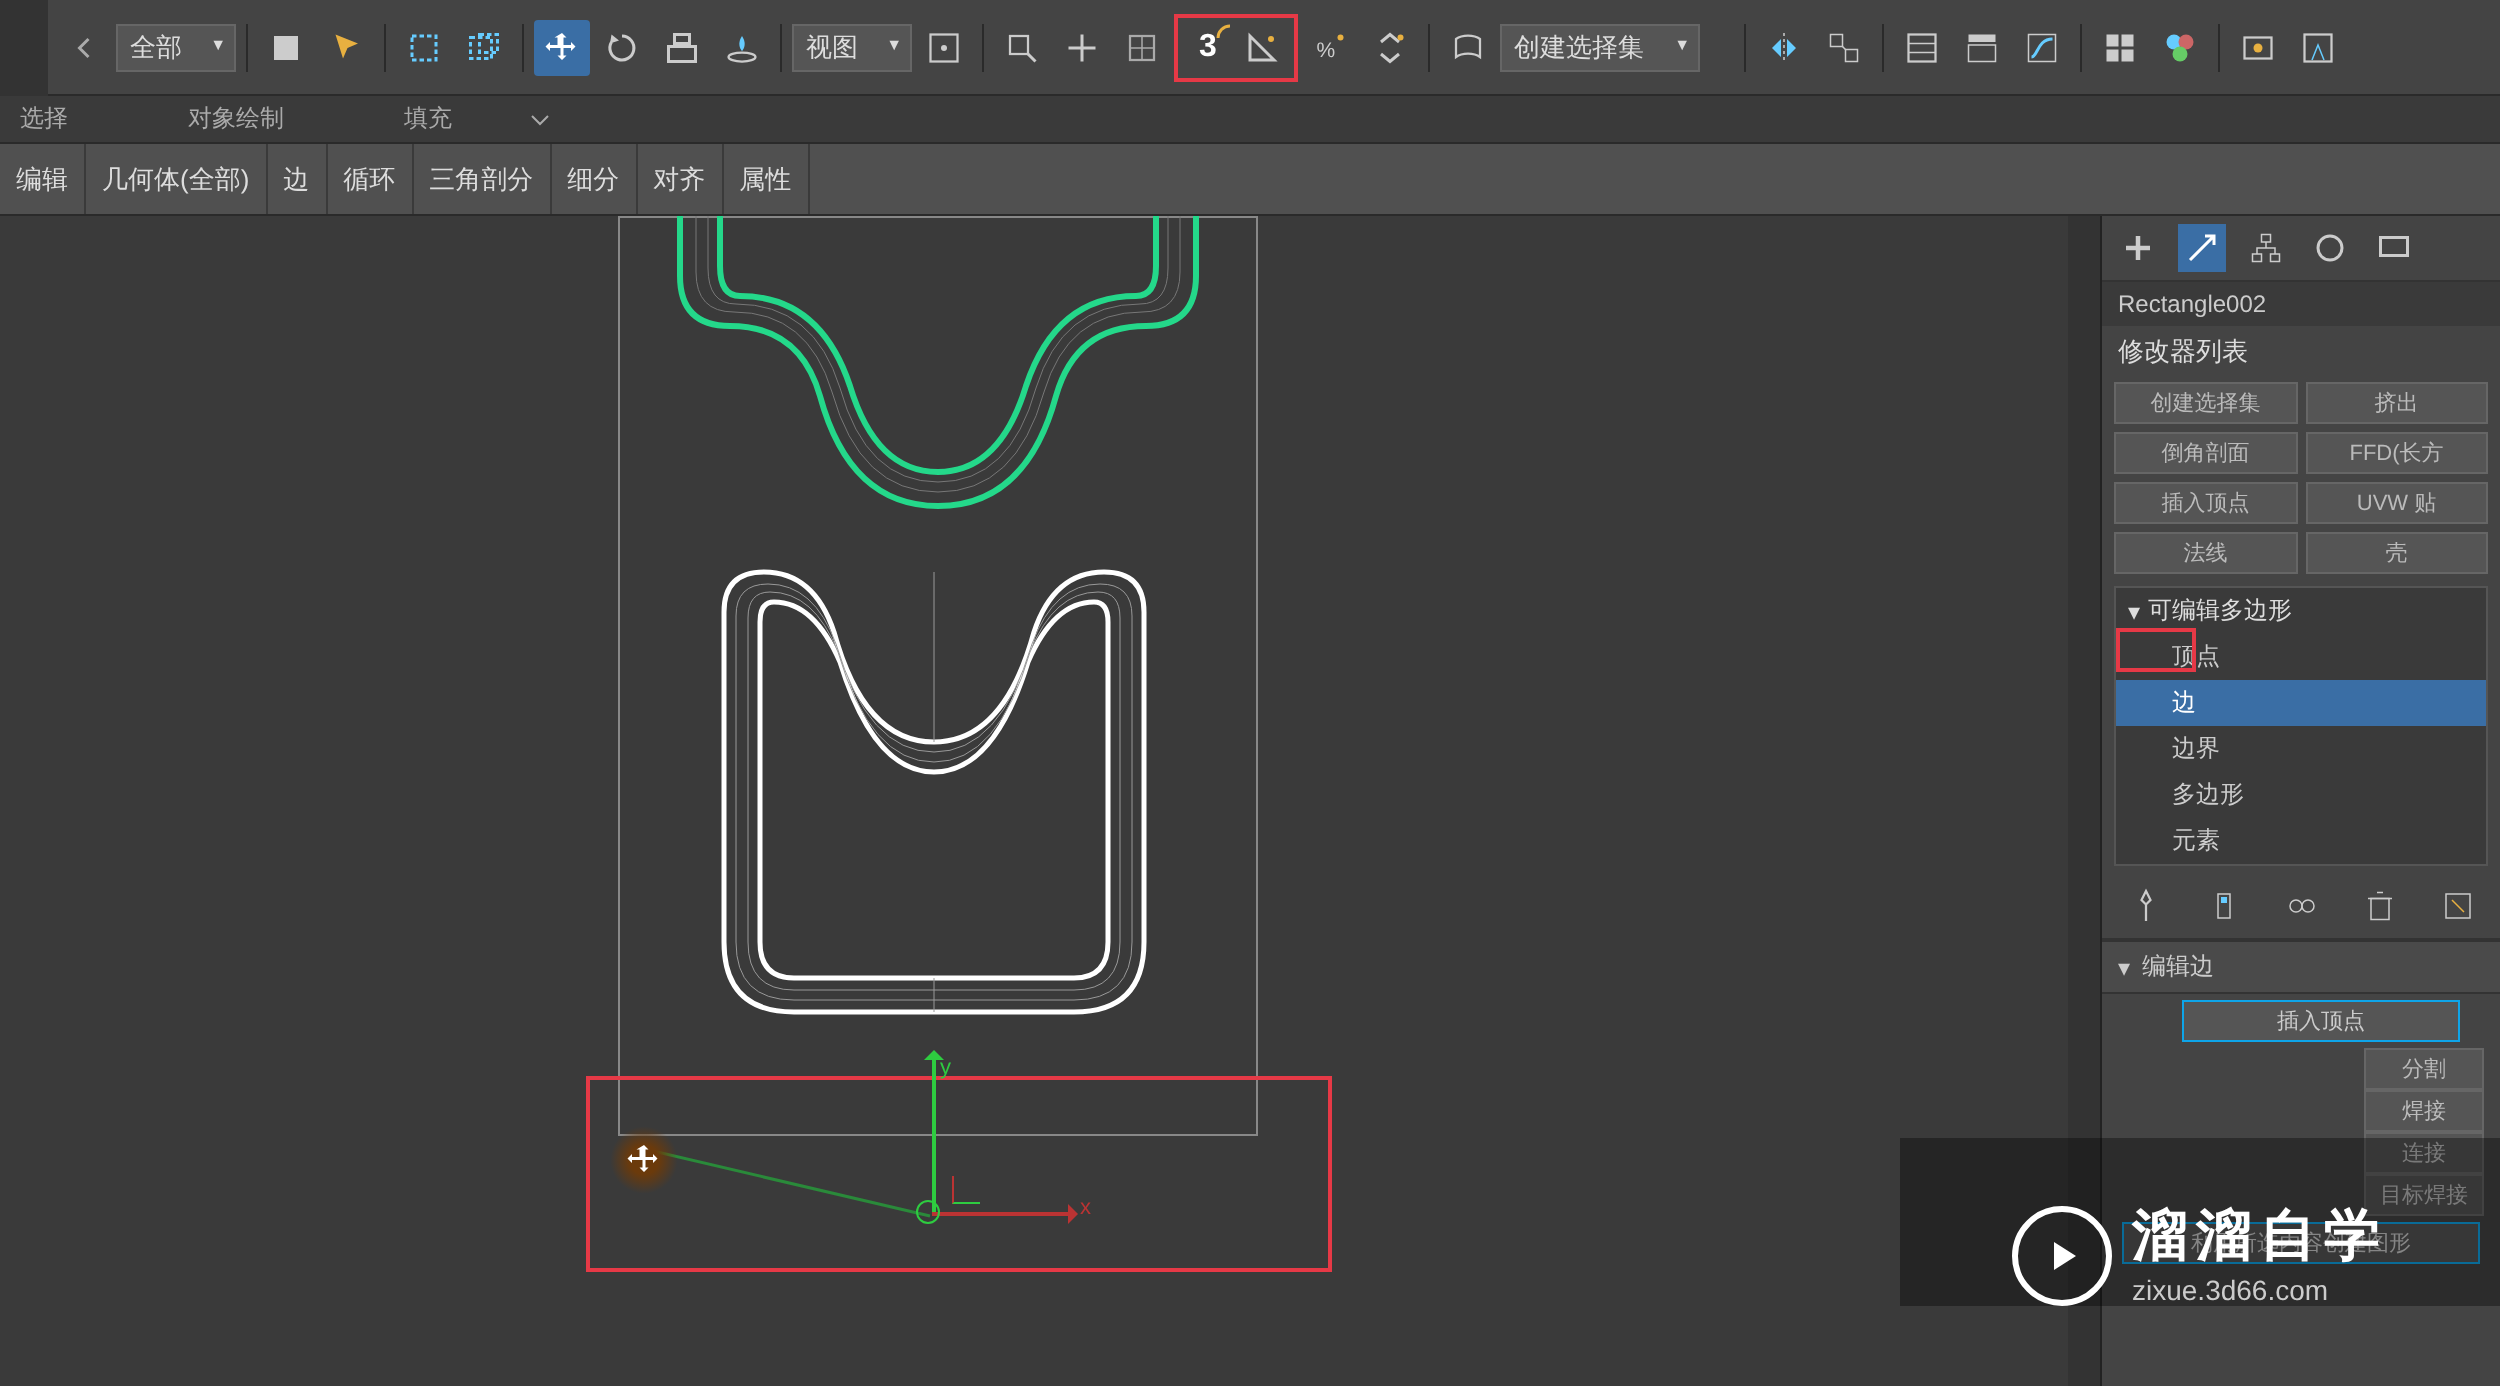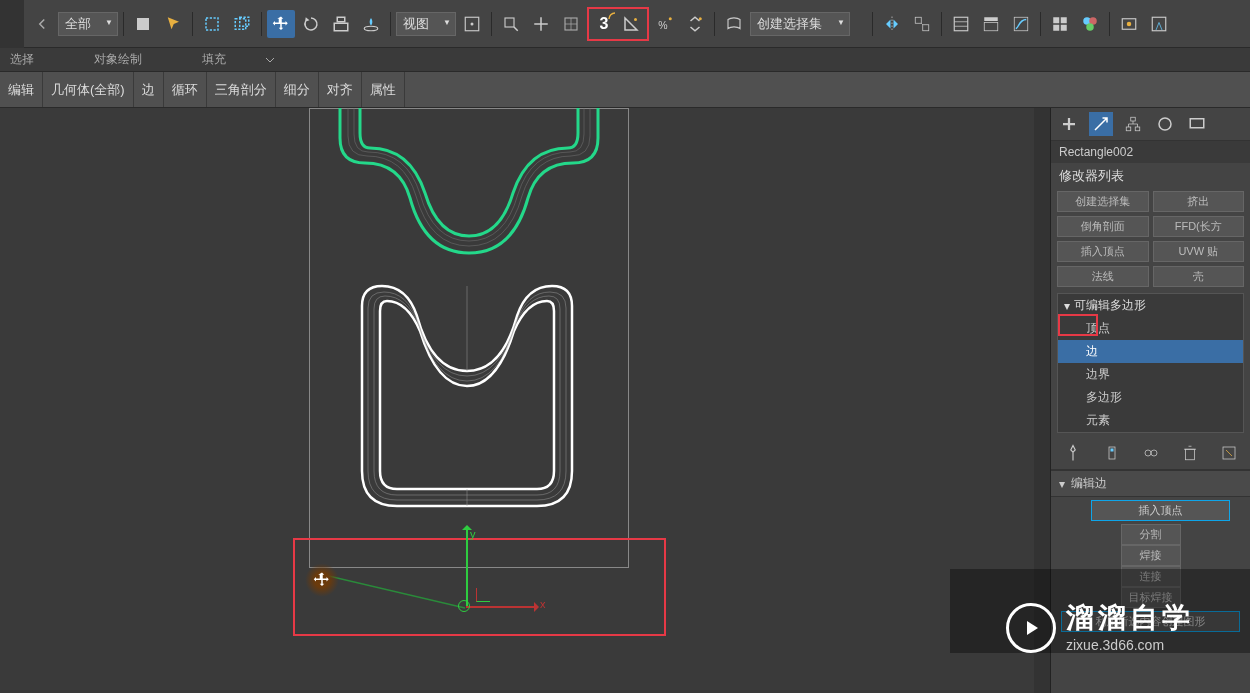--- a/index.html
+++ b/index.html
@@ -51,21 +51,21 @@
     .mod-row { display: flex; gap: 4px; padding: 2px 6px; }
     .mod-btn { flex: 1; background: #555; border: 1px solid #666; padding: 2px 4px; font-size: 11px; color: #bbb; text-align: center; cursor: pointer; min-width: 0; white-space: nowrap; overflow: hidden; }
     .stack { margin: 4px 6px; background: #3a3a3a; border: 1px solid #555; }
     .stack-head { padding: 3px 6px; font-size: 12px; color: #ddd; display: flex; align-items: center; gap: 4px; }
     .stack-item { padding: 3px 6px 3px 28px; font-size: 12px; color: #ccc; cursor: pointer; }
     .stack-item.sel { background: #3a6ea5; color: #fff; }
     .stack-wrap { position: relative; }
     .stack-red { position: absolute; left: 0; top: 20px; width: 40px; height: 22px; border: 2px solid #e63946; z-index: 2; }
     .rollup-head { background: #4a4a4a; padding: 4px 8px; font-size: 12px; border-top: 1px solid #333; border-bottom: 1px solid #333; display: flex; align-items: center; gap: 6px; }
     .rollup-btn { background: #555; margin: 3px 20px 3px 40px; padding: 2px 6px; font-size: 11px; color: #ccc; text-align: center; border: 1px solid #0ea5e9; cursor: pointer; }
-    .rollup-sub { display: flex; justify-content: center; padding: 0 8px; }
+    .rollup-sub { display: flex; justify-content: flex-end; padding: 0 8px; }
     .rollup-sub .mod-btn { flex: 0 0 auto; min-width: 60px; }
     
     
     .wm { position: absolute; right: 0; bottom: 40px; width: 300px; height: 84px; background: rgba(0,0,0,0.35); display: flex; align-items: flex-end; justify-content: center; gap: 10px; padding: 0 10px; }
     .wm-ico { width: 50px; height: 50px; border: 3px solid #fff; border-radius: 50%; display: flex; align-items: center; justify-content: center; }
     .wm-txt { color: #fff; text-align: left; }
     .wm-t1 { font-size: 28px; font-weight: bold; letter-spacing: 4px; }
     .wm-t2 { font-size: 14px; color: #ccc; }
     
     svg.ico { width: 18px; height: 18px; }

